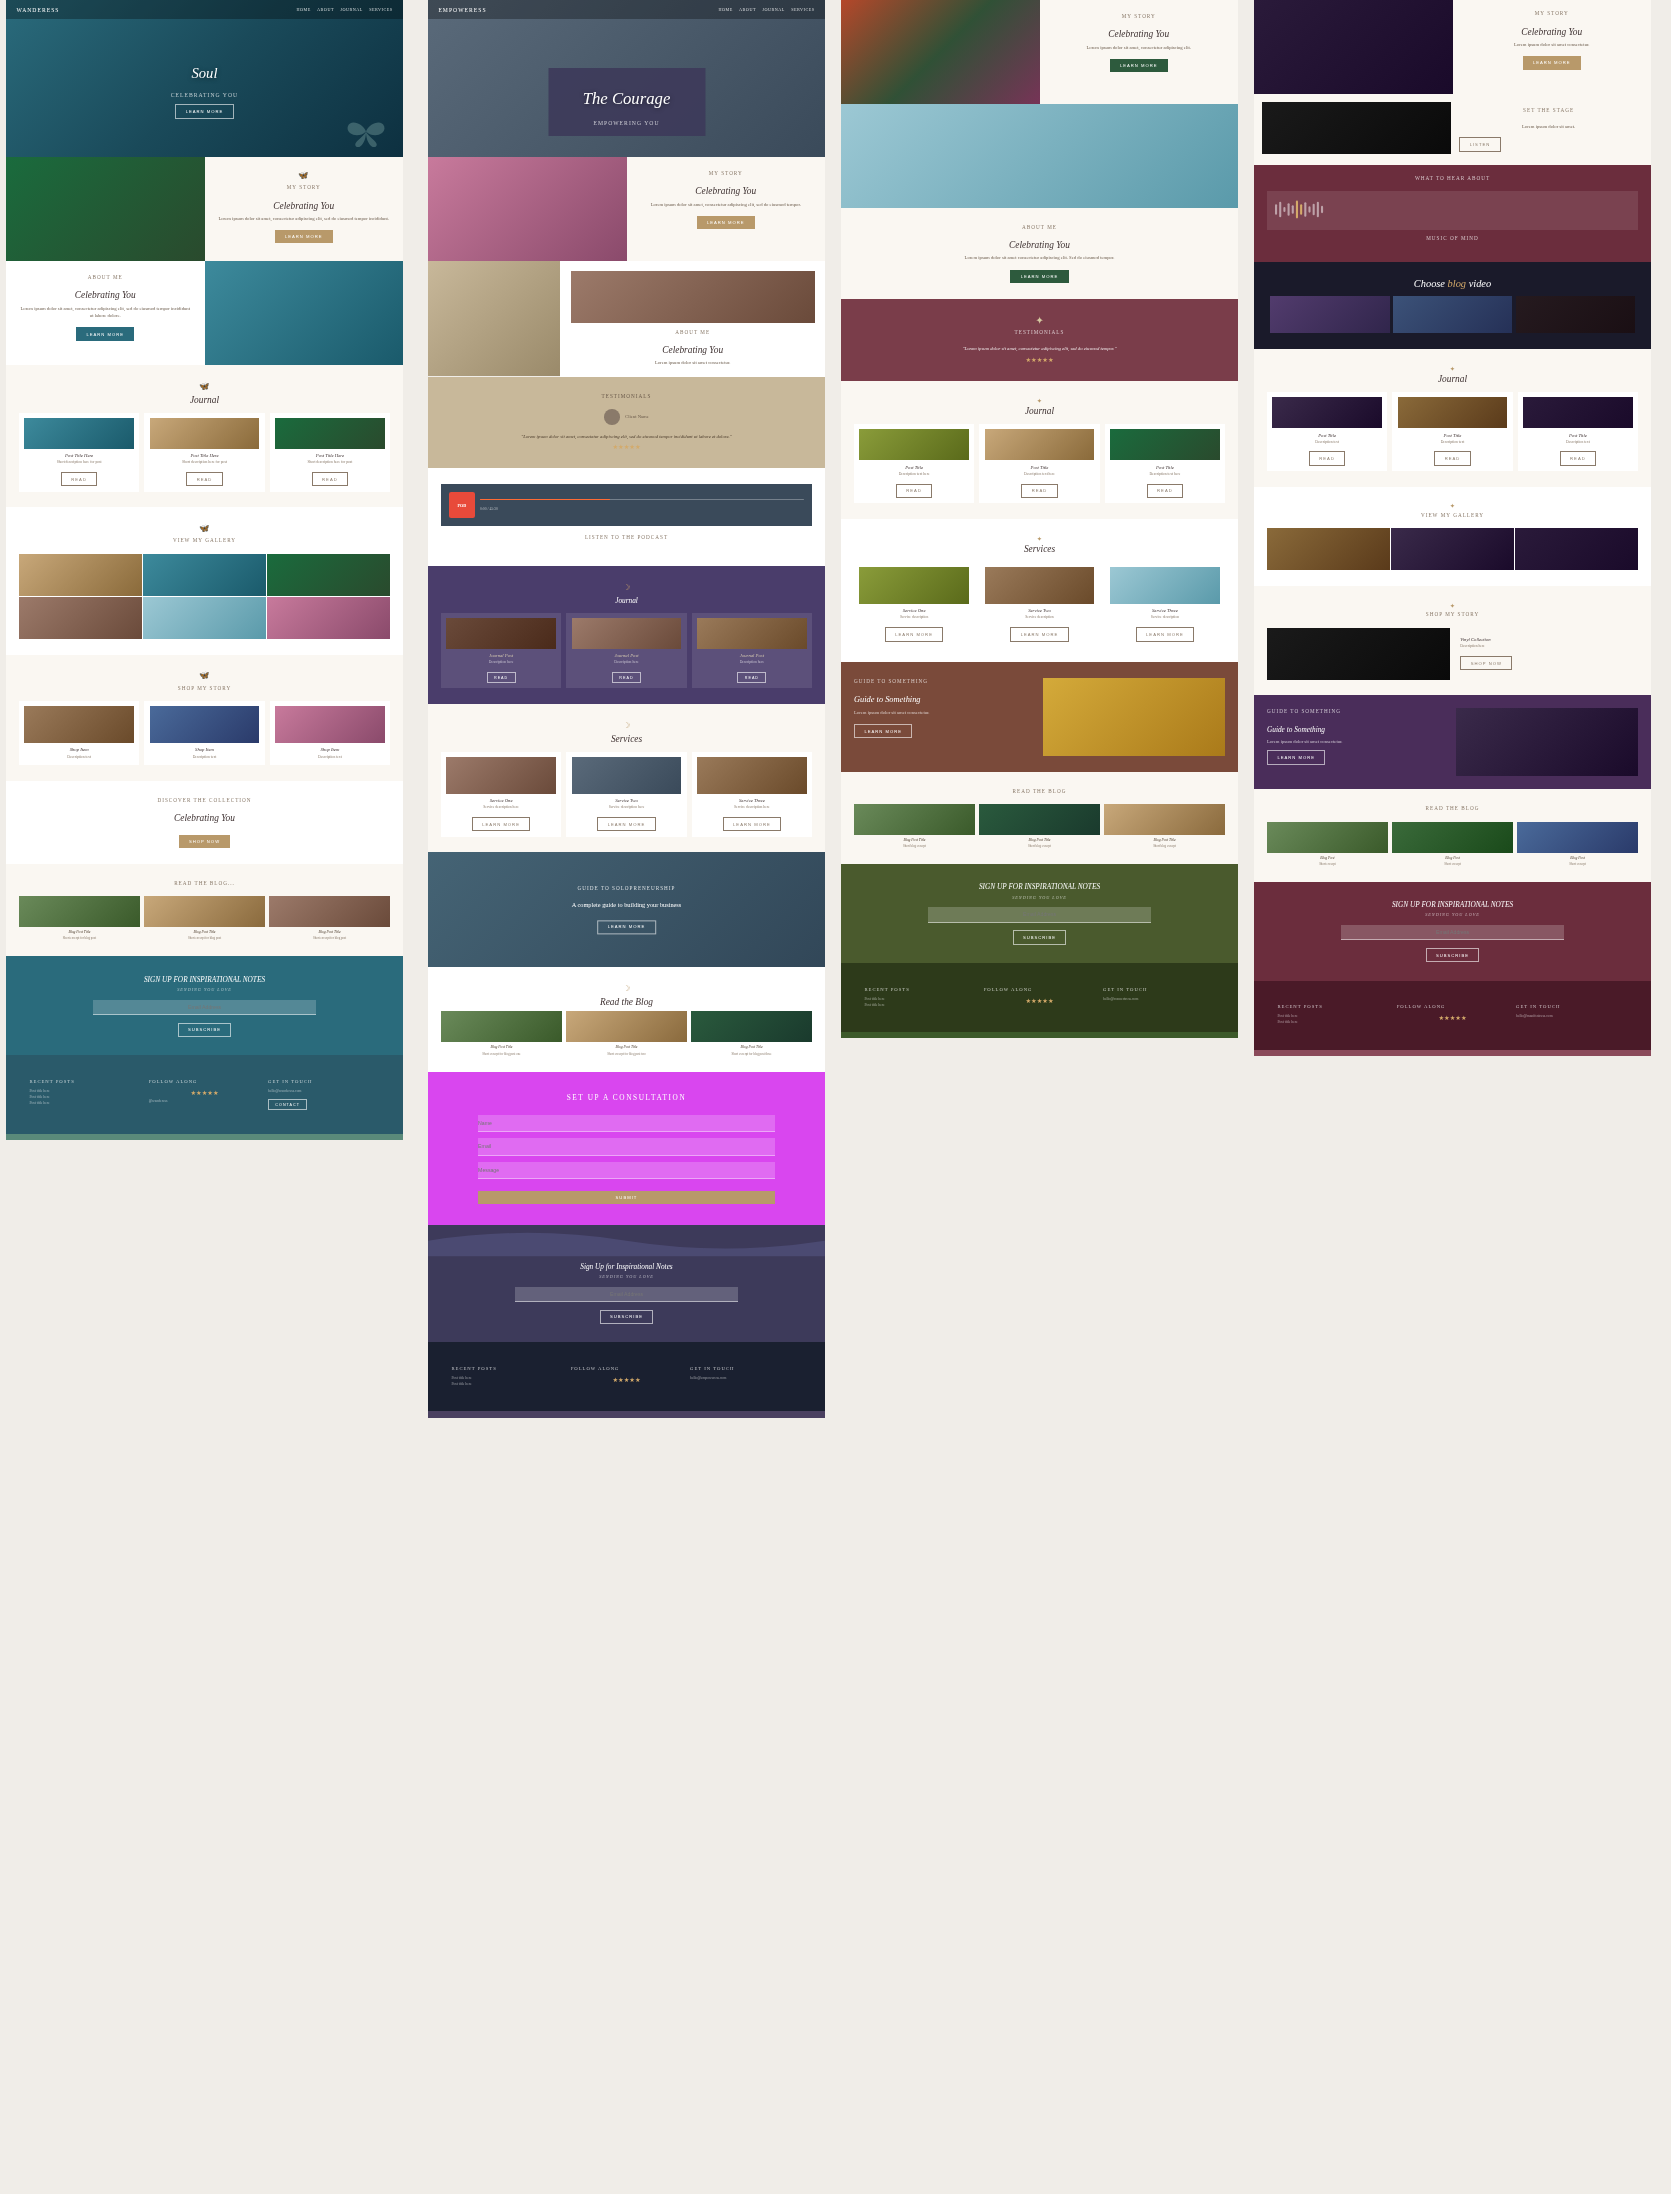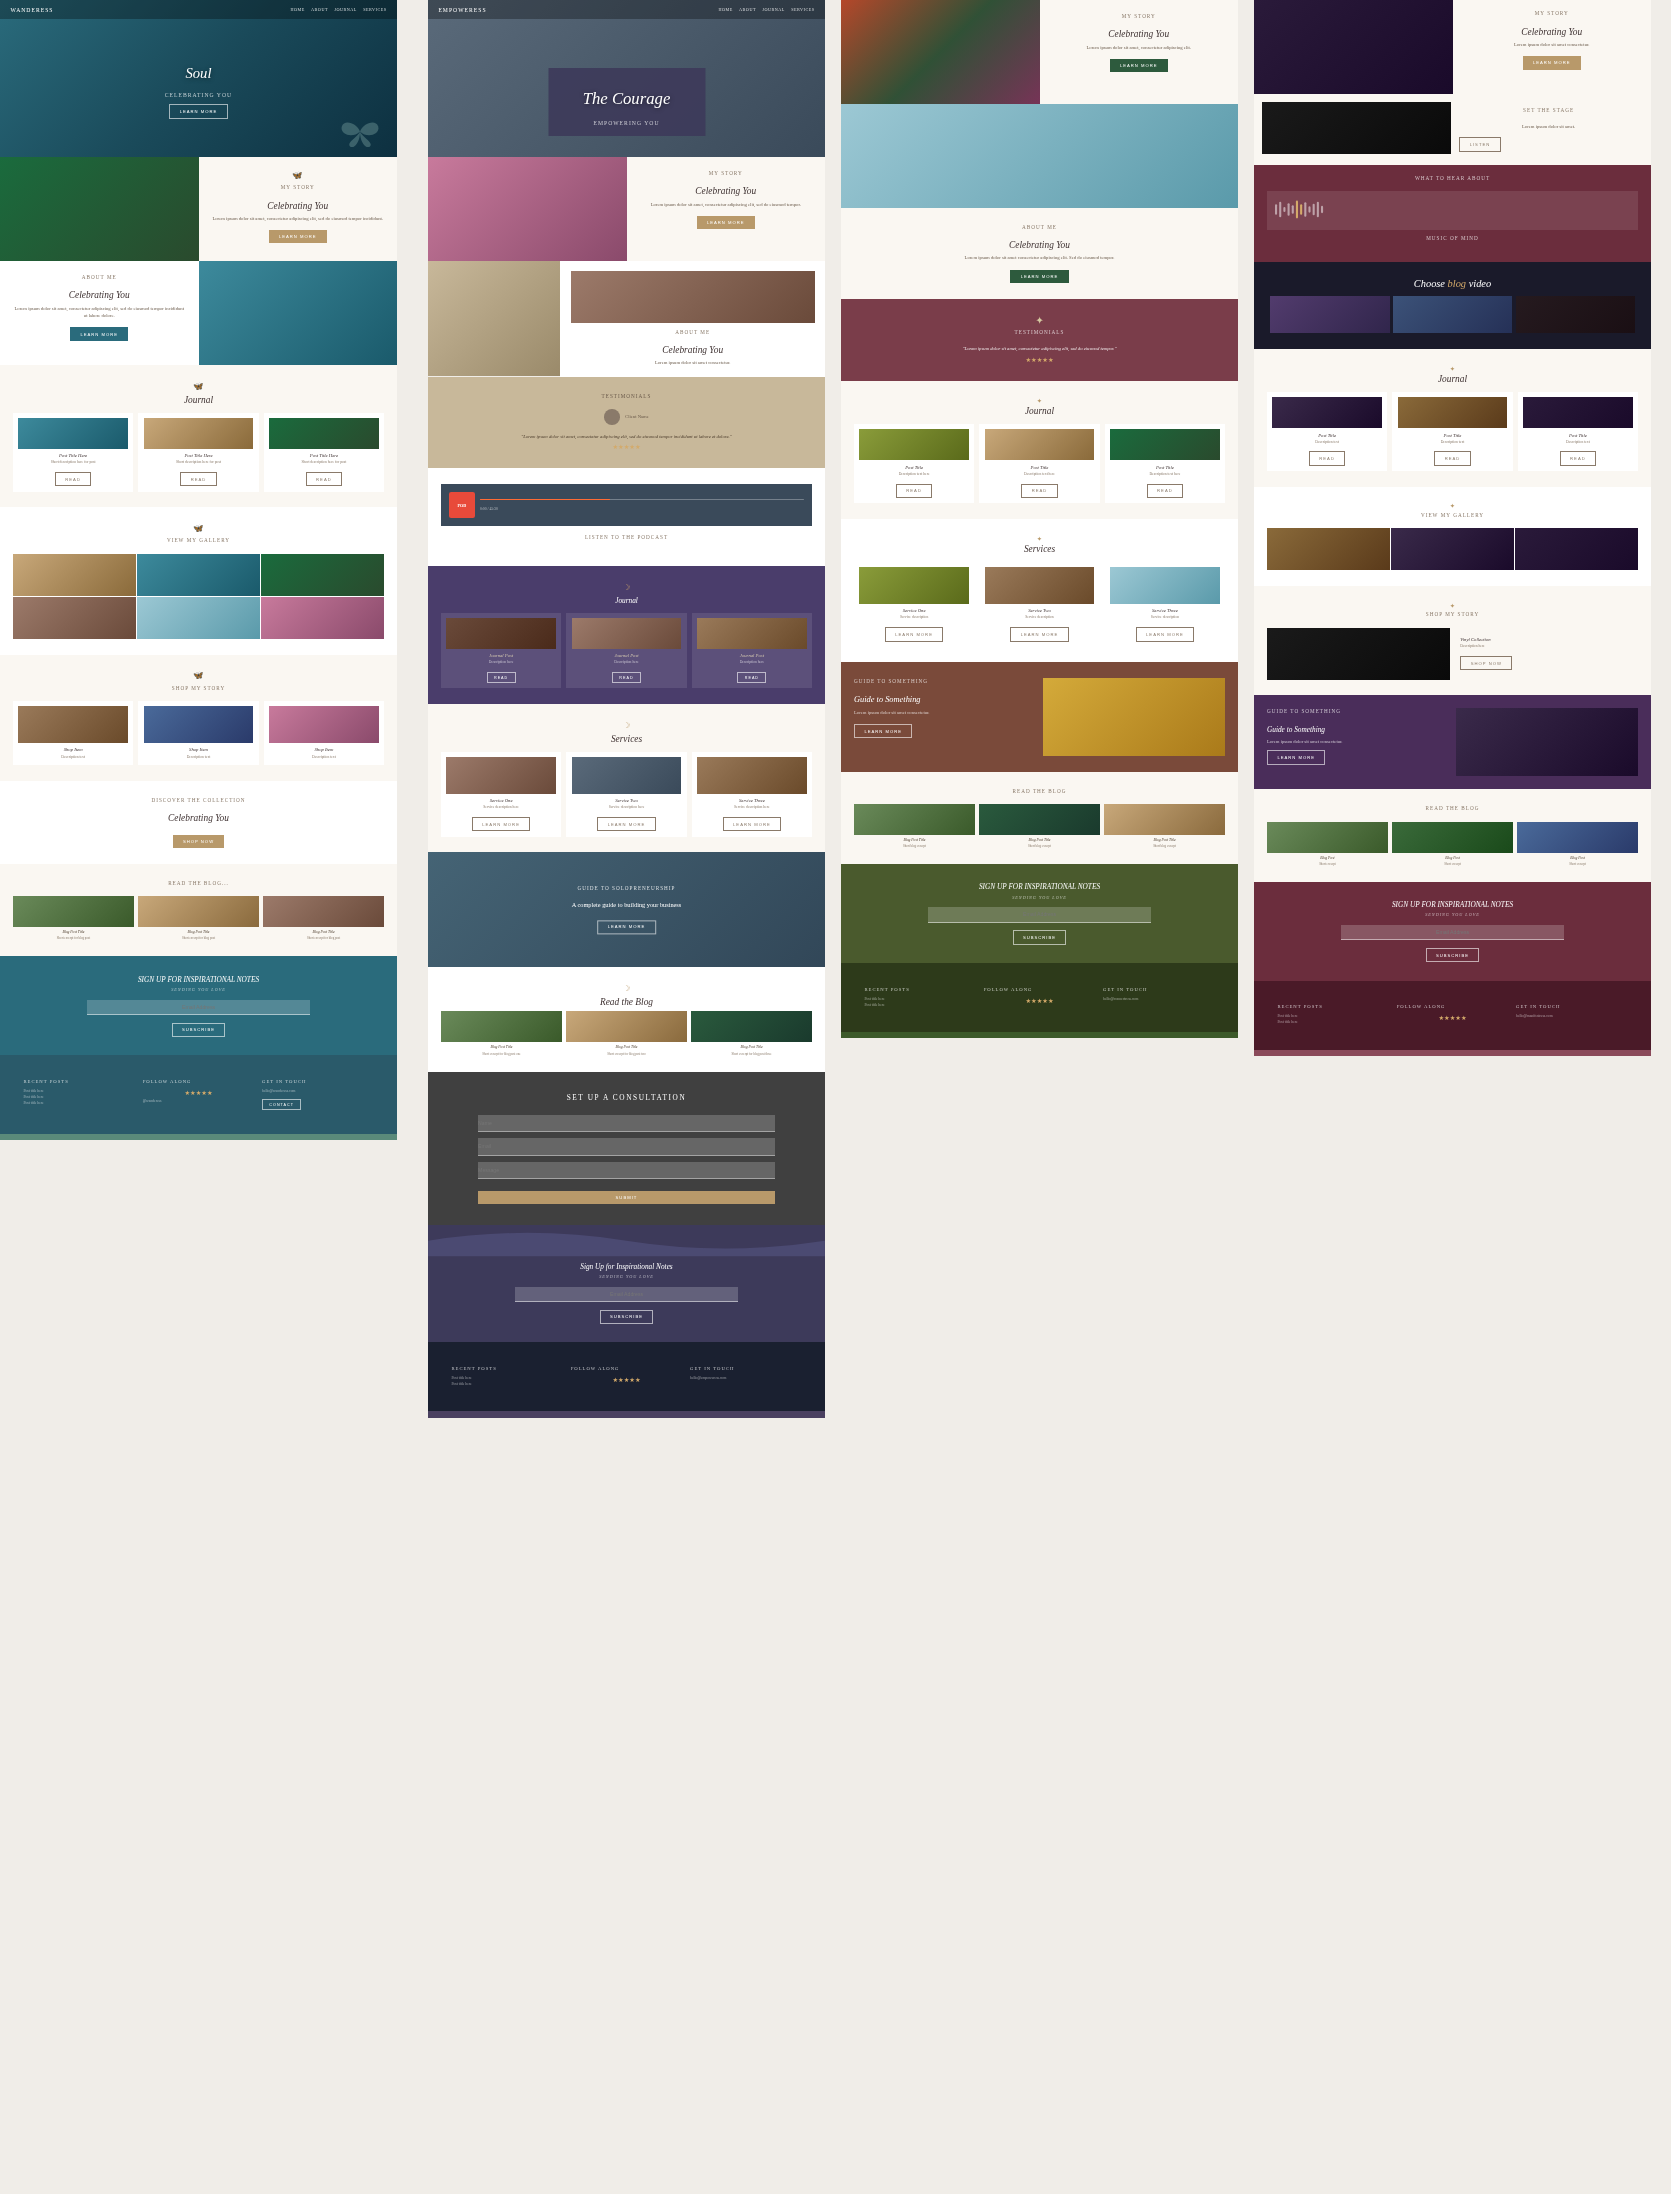--- a/index.html
+++ b/index.html
@@ -395,21 +395,21 @@
       height: 2194px;
     }
 
     
     .column {
       position: absolute;
       top: 0;
       width: 397px;
     }
 
-    .column-1 { left: 0; }
+    .column-1 { left: 6px; }
     .column-2 { left: 428px; }
     .column-3 { left: 841px; }
     .column-4 { left: 1254px; }
 
     
     .gallery-grid {
       display: grid;
       grid-template-columns: 1fr 1fr 1fr;
       gap: 1.6px;
     }
@@ -500,21 +500,21 @@
     
     .guide-olive {
       background: #3d5a3d;
       padding: 15.7px 13px;
       position: relative;
       overflow: hidden;
     }
 
     
     .consultation-section {
-      background: #404040;
+      background: #d946ef;
       padding: 21px 13px;
       text-align: center;
     }
 
     .consultation-title {
       color: #fff;
       font-size: 7.3px;
       letter-spacing: 1.6px;
       text-transform: uppercase;
       margin-bottom: 13px;

